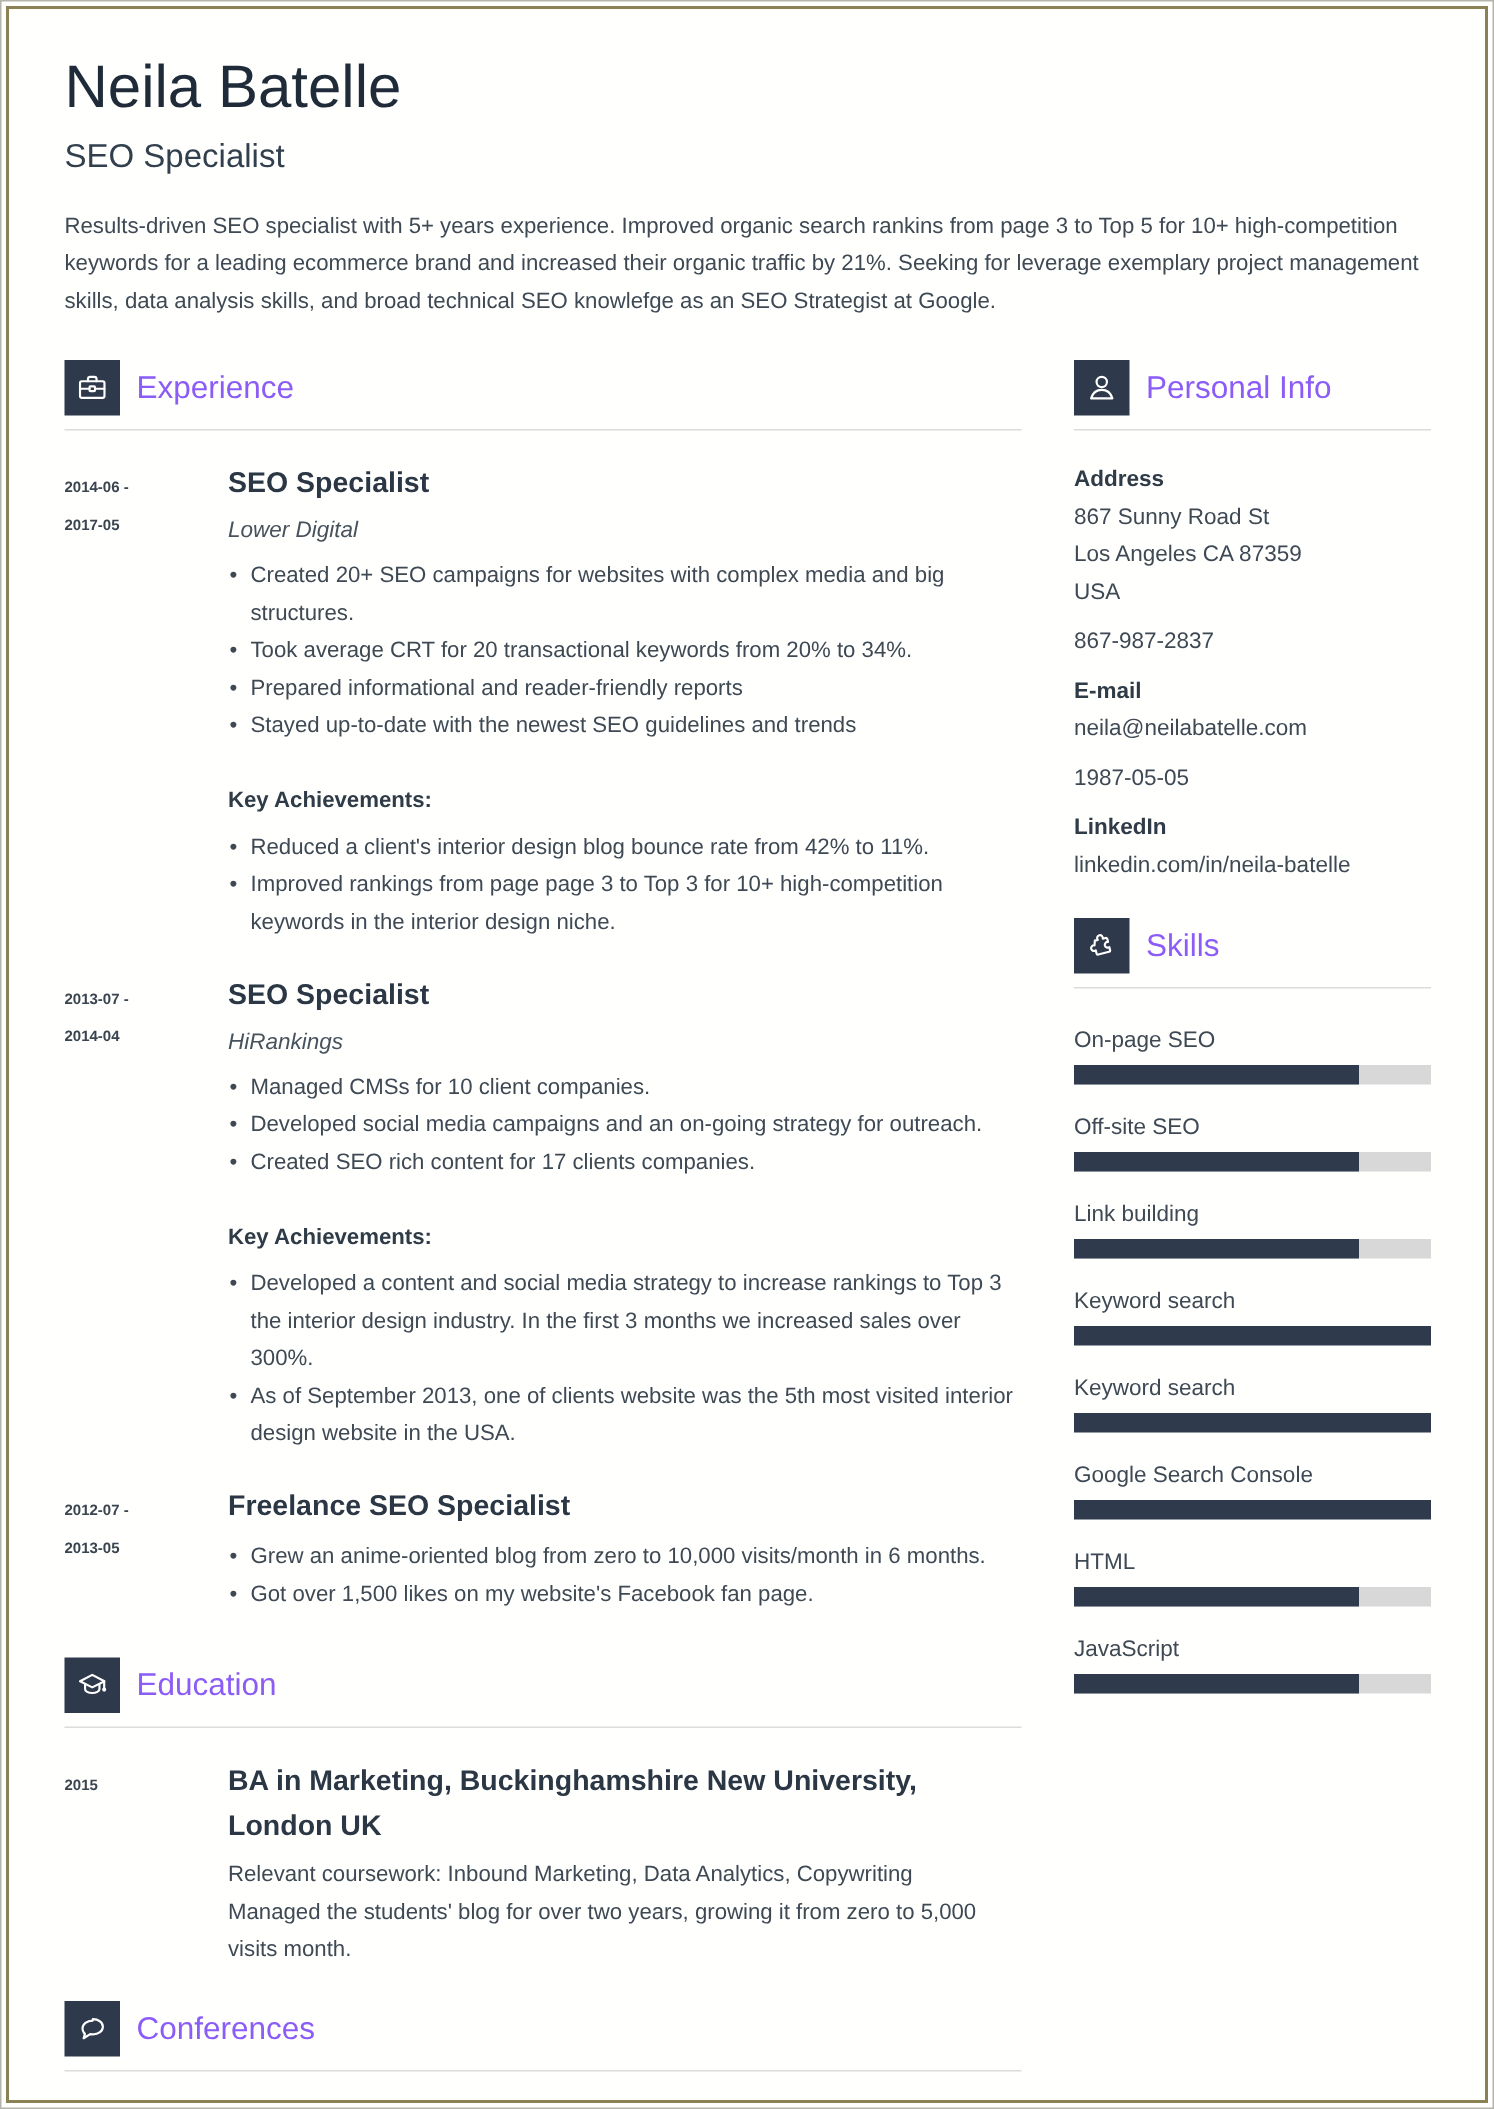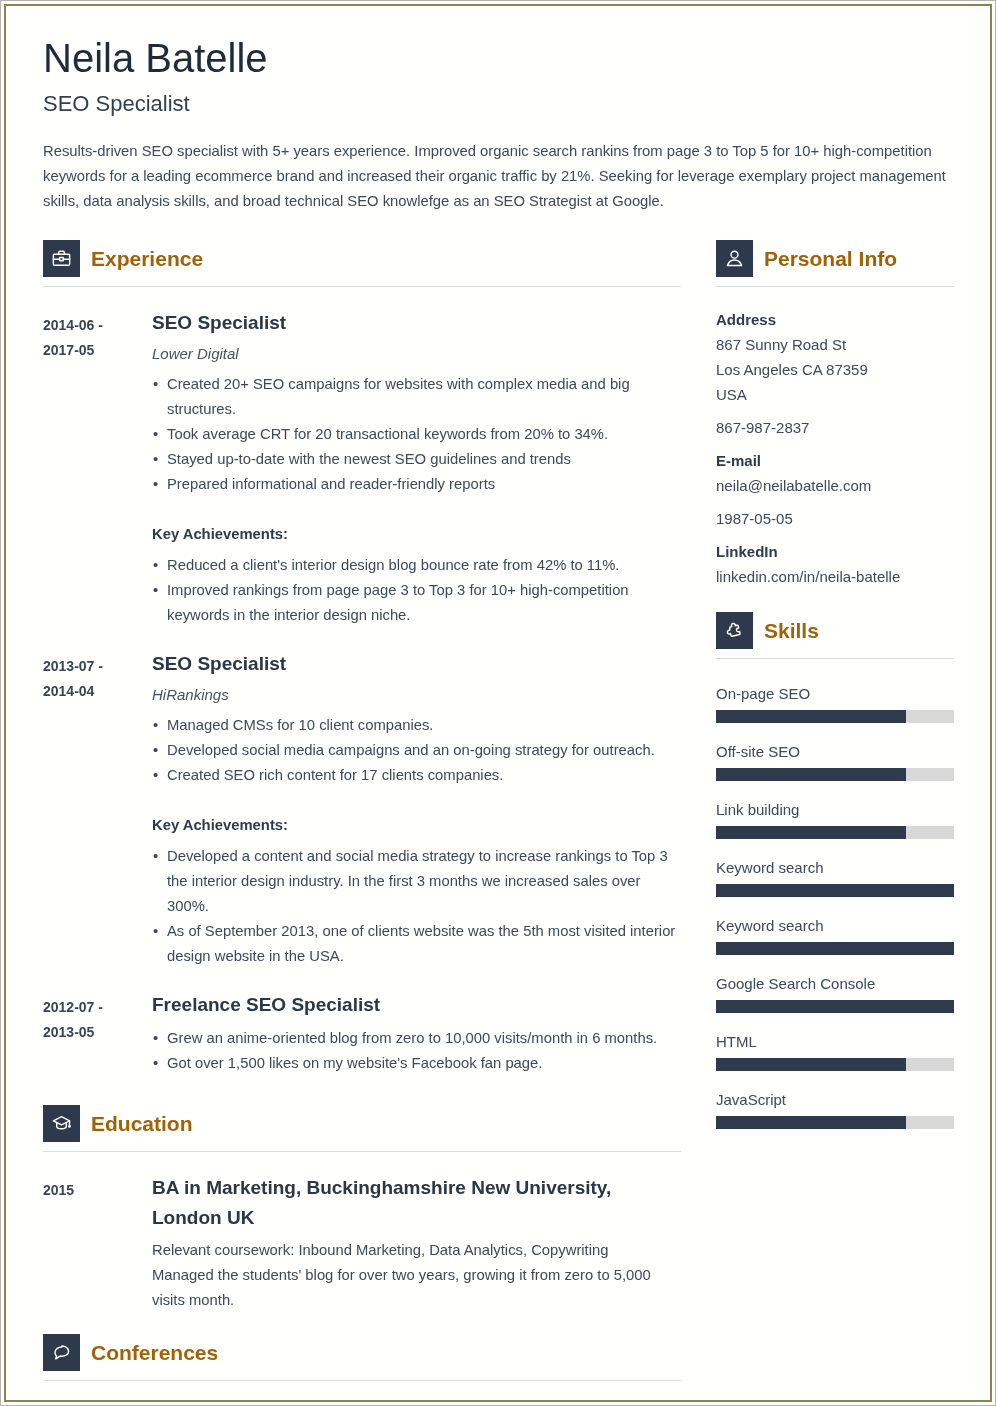--- a/index.html
+++ b/index.html
@@ -27,30 +27,30 @@
 
   
   .columns { display: flex; gap: 35px; margin-top: 26px; align-items: flex-start; }
   .main-col { width: 638px; flex: none; }
   .side-col { width: 238px; flex: none; }
 
   
   .sec-head { display: flex; align-items: center; gap: 11px; border-bottom: 1px solid #dcdcdc; padding-bottom: 9px; }
   .sec-icon { width: 37px; height: 37px; background: #2e3a4b; display: flex; align-items: center; justify-content: center; flex: none; }
   .sec-icon svg { width: 23px; height: 23px; stroke: #ffffff; fill: none; stroke-width: 1.5; stroke-linejoin: round; stroke-linecap: round; }
-  .sec-title { font-size: 21px; font-weight: 700; color: #a16207; margin: 0; }
+  .sec-title { font-size: 21px; font-weight: 400; color: #8b5cf6; margin: 0; }
 
   section { margin-top: 0; }
   .sec-education { margin-top: 29px; }
   .sec-conferences { margin-top: 21px; }
   .sec-skills { margin-top: 23px; }
 
   
   .job { display: flex; margin-top: 21px; }
-  .dates { width: 109px; flex: none; font-size: 14px; font-weight: 700; color: #3a4550; line-height: 25px; padding-top: 5px; }
+  .dates { width: 109px; flex: none; font-size: 10px; font-weight: 700; color: #3a4550; line-height: 25px; padding-top: 5px; }
   .job-body { flex: 1; min-width: 0; }
   .job-title { font-size: 19px; font-weight: 700; color: #2b3744; margin: 0; line-height: 30px; }
   .company { font-style: italic; font-size: 15px; color: #47525d; margin-top: 3px; line-height: 25px; }
   ul.bullets { list-style: none; margin: 6px 0 0 0; padding: 0; font-size: 14.8px; line-height: 25px; color: #3e4954; }
   ul.bullets li { padding-left: 15px; position: relative; }
   ul.bullets li::before { content: "\2022"; position: absolute; left: 1px; top: 0; }
   .ach-label { font-weight: 700; font-size: 14.8px; color: #2f3b47; margin-top: 25px; line-height: 25px; }
 
   
   .edu-desc { font-size: 14.8px; line-height: 25px; color: #3e4954; margin-top: 5px; }
@@ -101,22 +101,22 @@
             <div class="dates">
               <div>2014-06 -</div>
               <div>2017-05</div>
             </div>
             <div class="job-body">
               <h3 class="job-title">SEO Specialist</h3>
               <div class="company">Lower Digital</div>
               <ul class="bullets">
                 <li>Created 20+ SEO campaigns for websites with complex media and big structures.</li>
                 <li>Took average CRT for 20 transactional keywords from 20% to 34%.</li>
+                <li>Prepared informational and reader-friendly reports</li>
                 <li>Stayed up-to-date with the newest SEO guidelines and trends</li>
-                <li>Prepared informational and reader-friendly reports</li>
               </ul>
               <div class="ach-label">Key Achievements:</div>
               <ul class="bullets">
                 <li>Reduced a client's interior design blog bounce rate from 42% to 11%.</li>
                 <li>Improved rankings from page page 3 to Top 3 for 10+ high-competition keywords in the interior design niche.</li>
               </ul>
             </div>
           </div>
 
           <div class="job">

